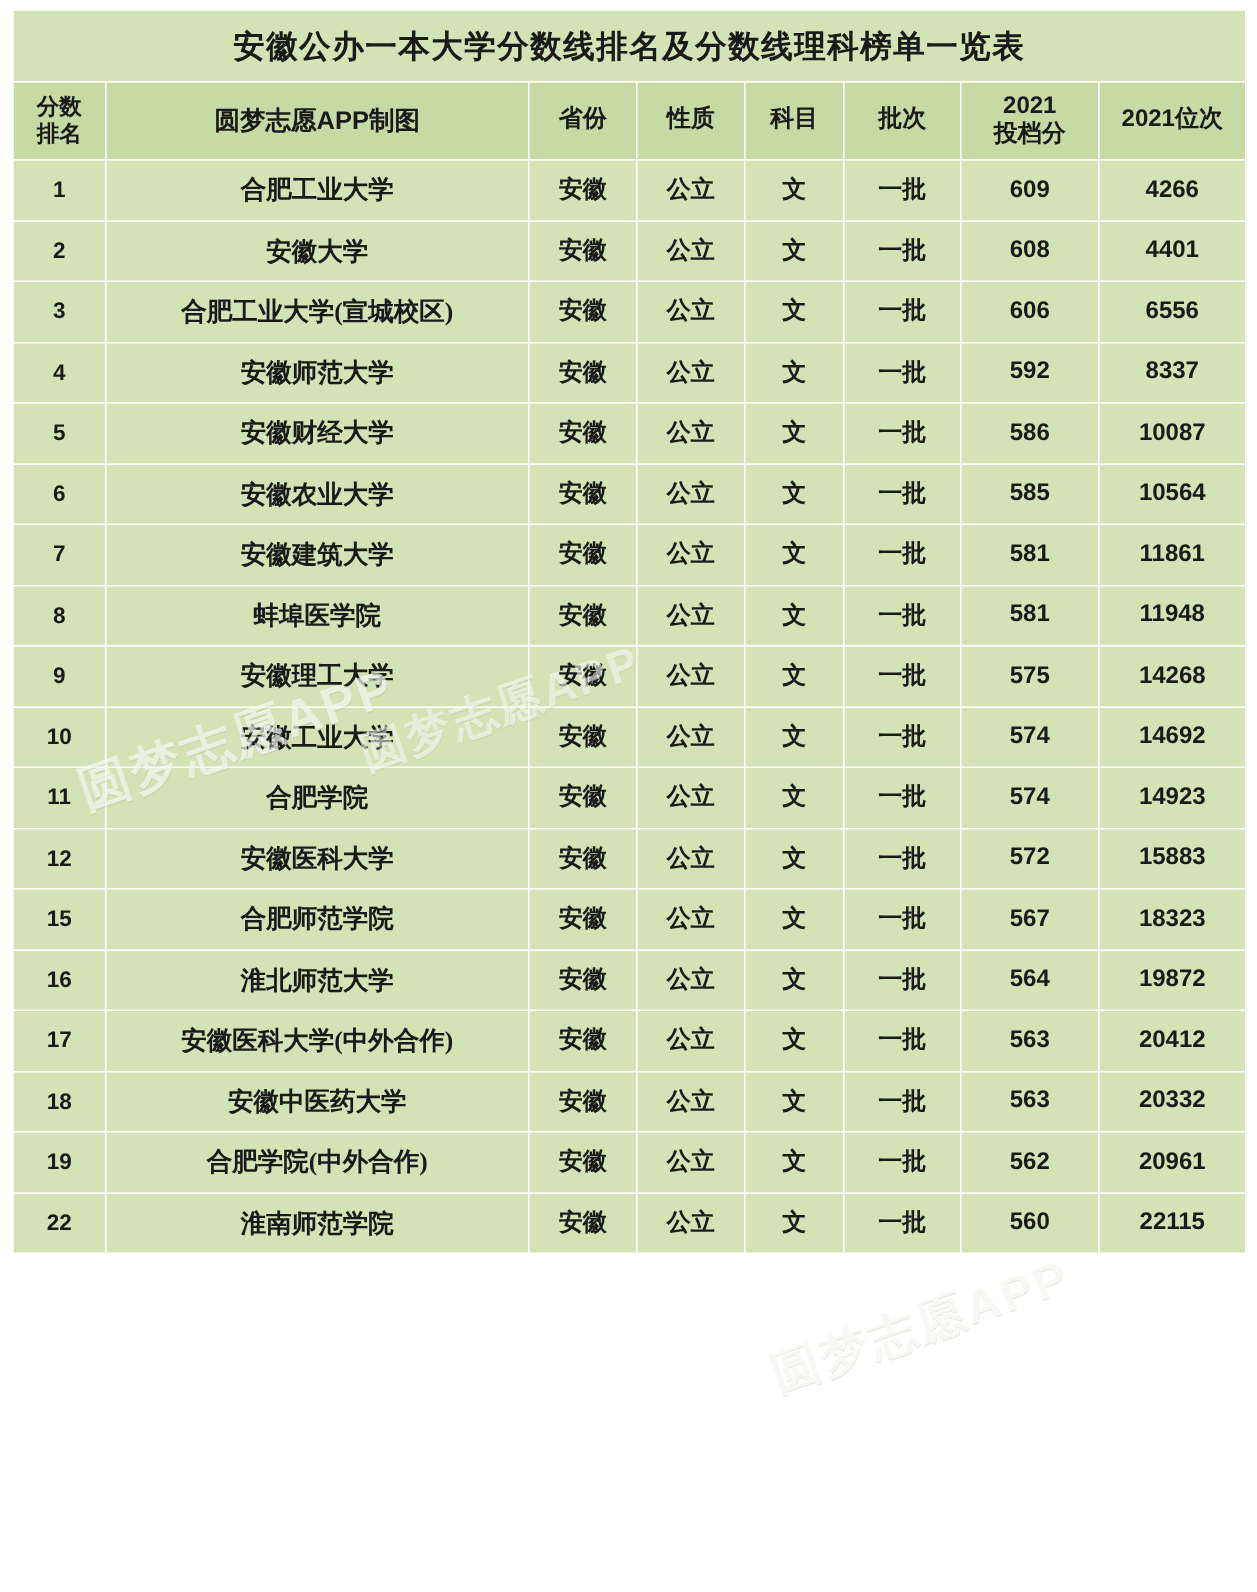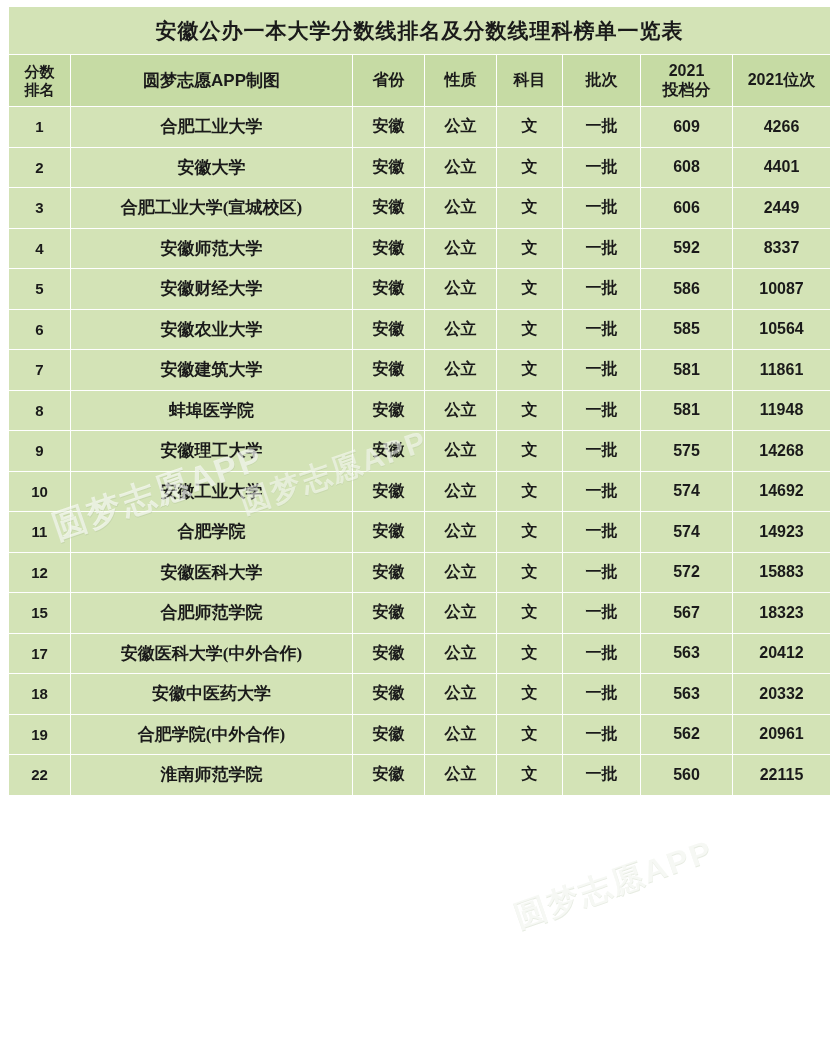--- a/index.html
+++ b/index.html
@@ -132,21 +132,21 @@
         <td>4401</td>
       </tr>
       <tr class="row">
         <td class="rank">3</td>
         <td class="name">合肥工业大学(宣城校区)</td>
         <td>安徽</td>
         <td>公立</td>
         <td>文</td>
         <td>一批</td>
         <td>606</td>
-        <td>2449</td>
+        <td>6556</td>
       </tr>
       <tr class="row">
         <td class="rank">4</td>
         <td class="name">安徽师范大学</td>
         <td>安徽</td>
         <td>公立</td>
         <td>文</td>
         <td>一批</td>
         <td>592</td>
         <td>8337</td>
@@ -233,20 +233,30 @@
       </tr>
       <tr class="row">
         <td class="rank">15</td>
         <td class="name">合肥师范学院</td>
         <td>安徽</td>
         <td>公立</td>
         <td>文</td>
         <td>一批</td>
         <td>567</td>
         <td>18323</td>
+      </tr>
+      <tr class="row">
+        <td class="rank">16</td>
+        <td class="name">淮北师范大学</td>
+        <td>安徽</td>
+        <td>公立</td>
+        <td>文</td>
+        <td>一批</td>
+        <td>564</td>
+        <td>19872</td>
       </tr>
       <tr class="row">
         <td class="rank">17</td>
         <td class="name">安徽医科大学(中外合作)</td>
         <td>安徽</td>
         <td>公立</td>
         <td>文</td>
         <td>一批</td>
         <td>563</td>
         <td>20412</td>

